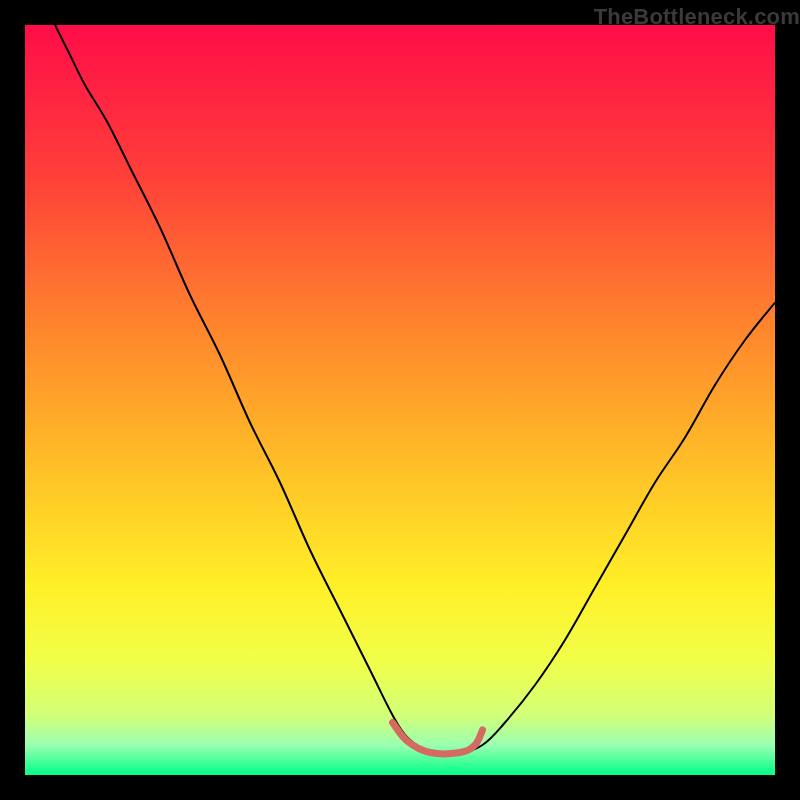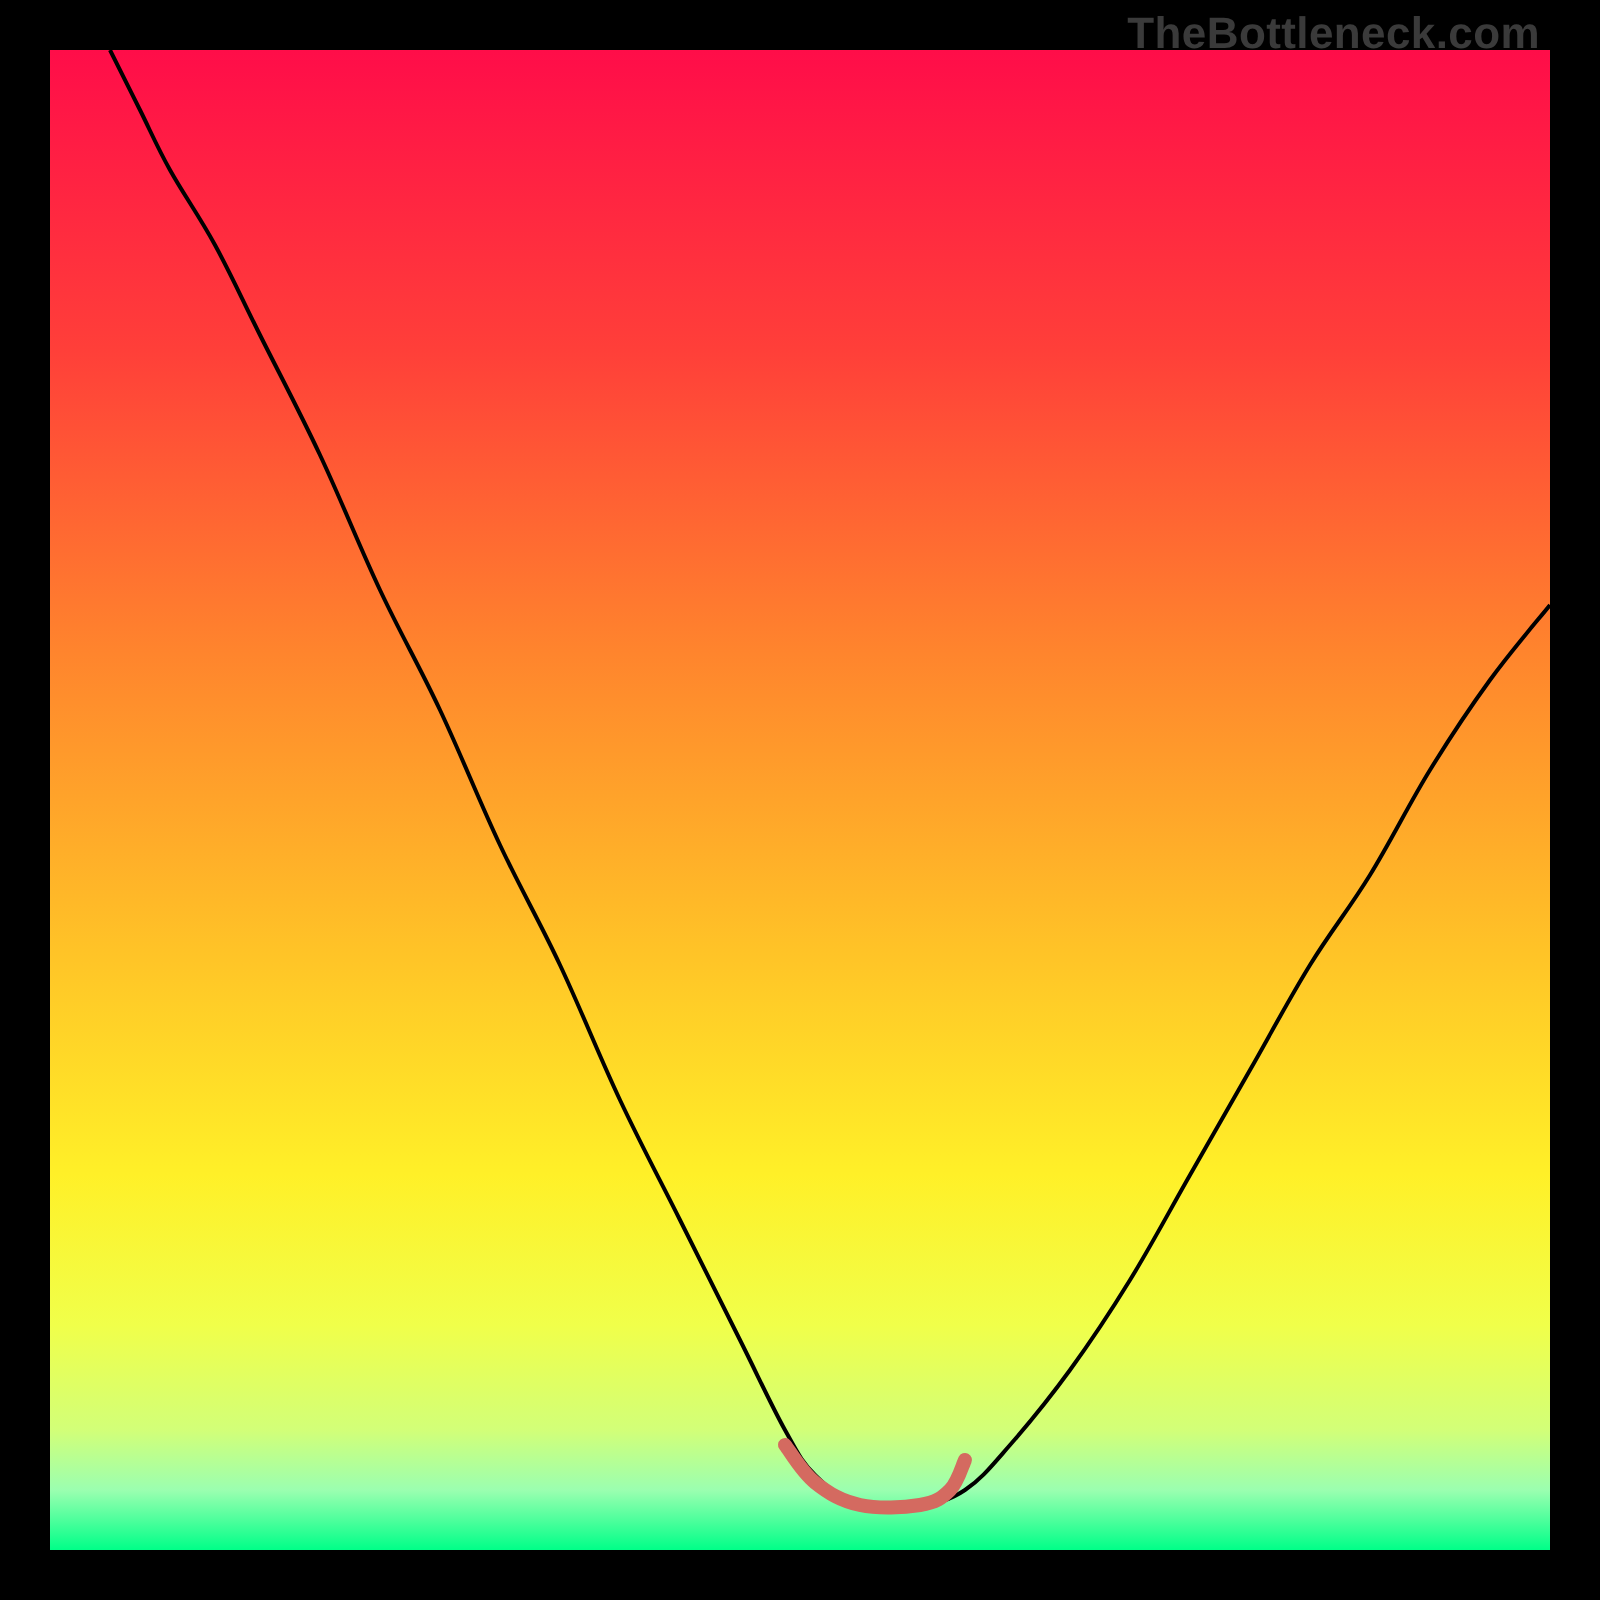--- a/index.html
+++ b/index.html
@@ -13,21 +13,21 @@
   }
   .frame {
     position: relative;
     width: 800px;
     height: 800px;
     background: #000000;
   }
   .watermark {
     position: absolute;
     top: 4px;
-    right: 30px;
+    right: 0;
     color: #3a3a3a;
     font-size: 22px;
     font-weight: bold;
     letter-spacing: 0.2px;
     z-index: 5;
   }
   .plot-wrap {
     position: absolute;
     left: 25px;
     top: 25px;

